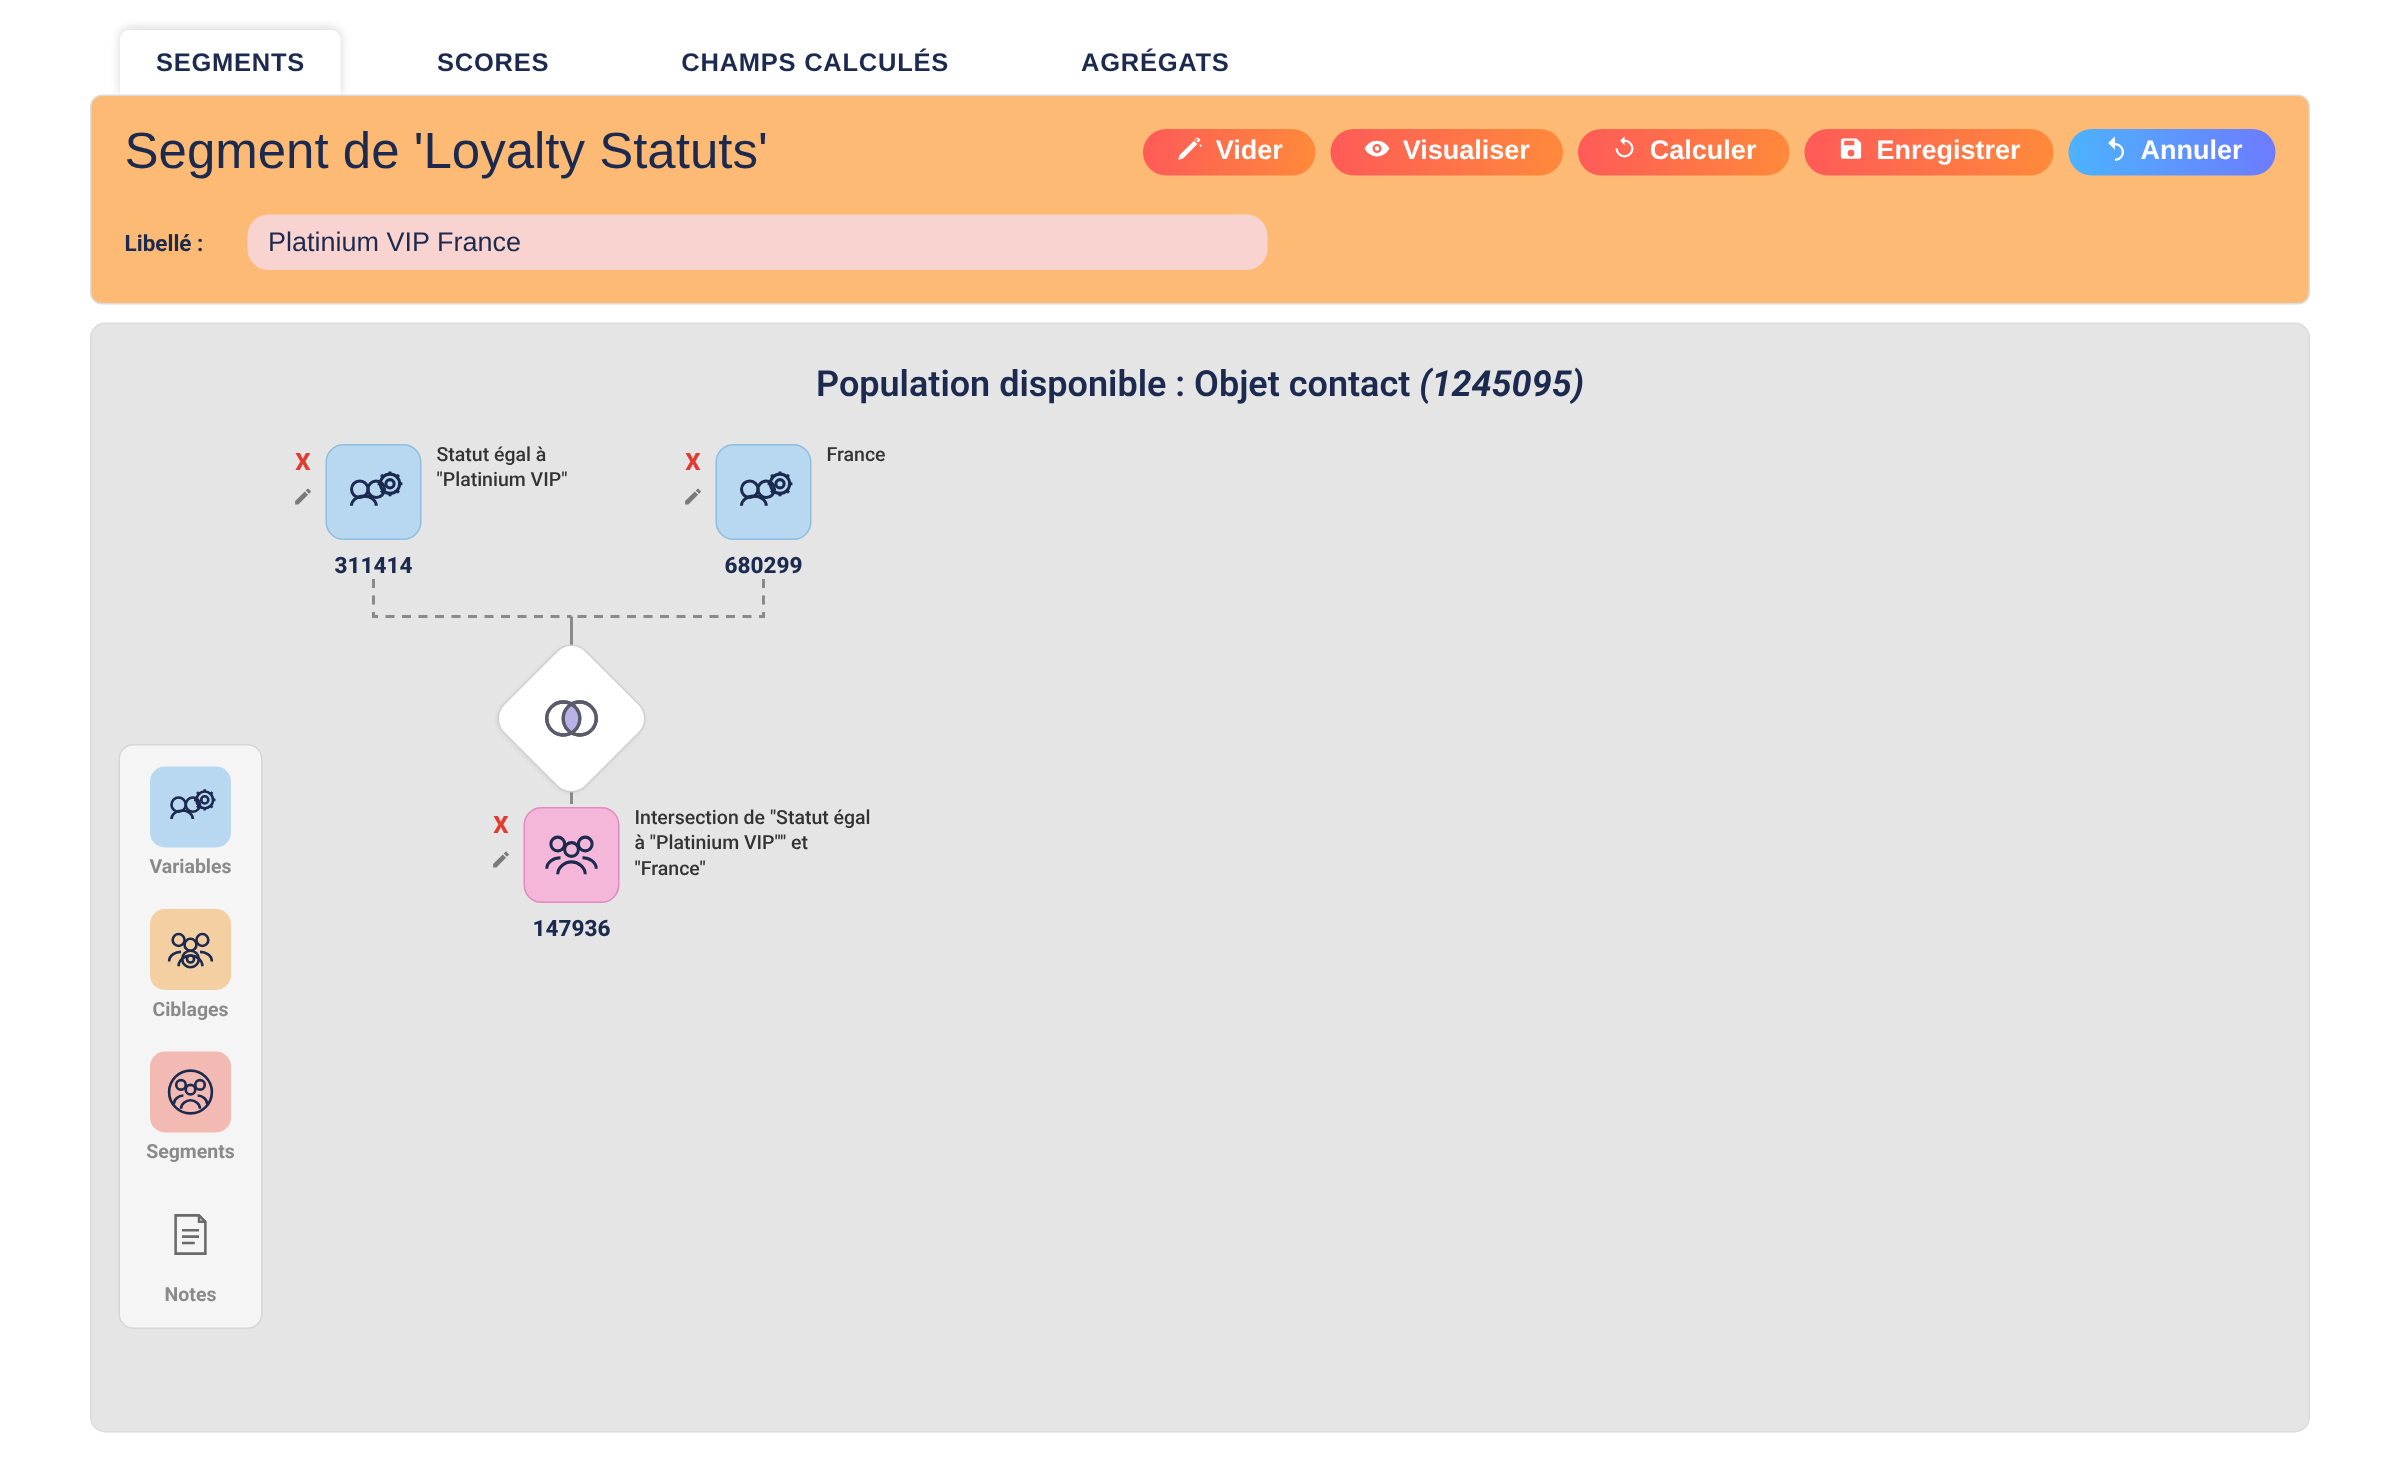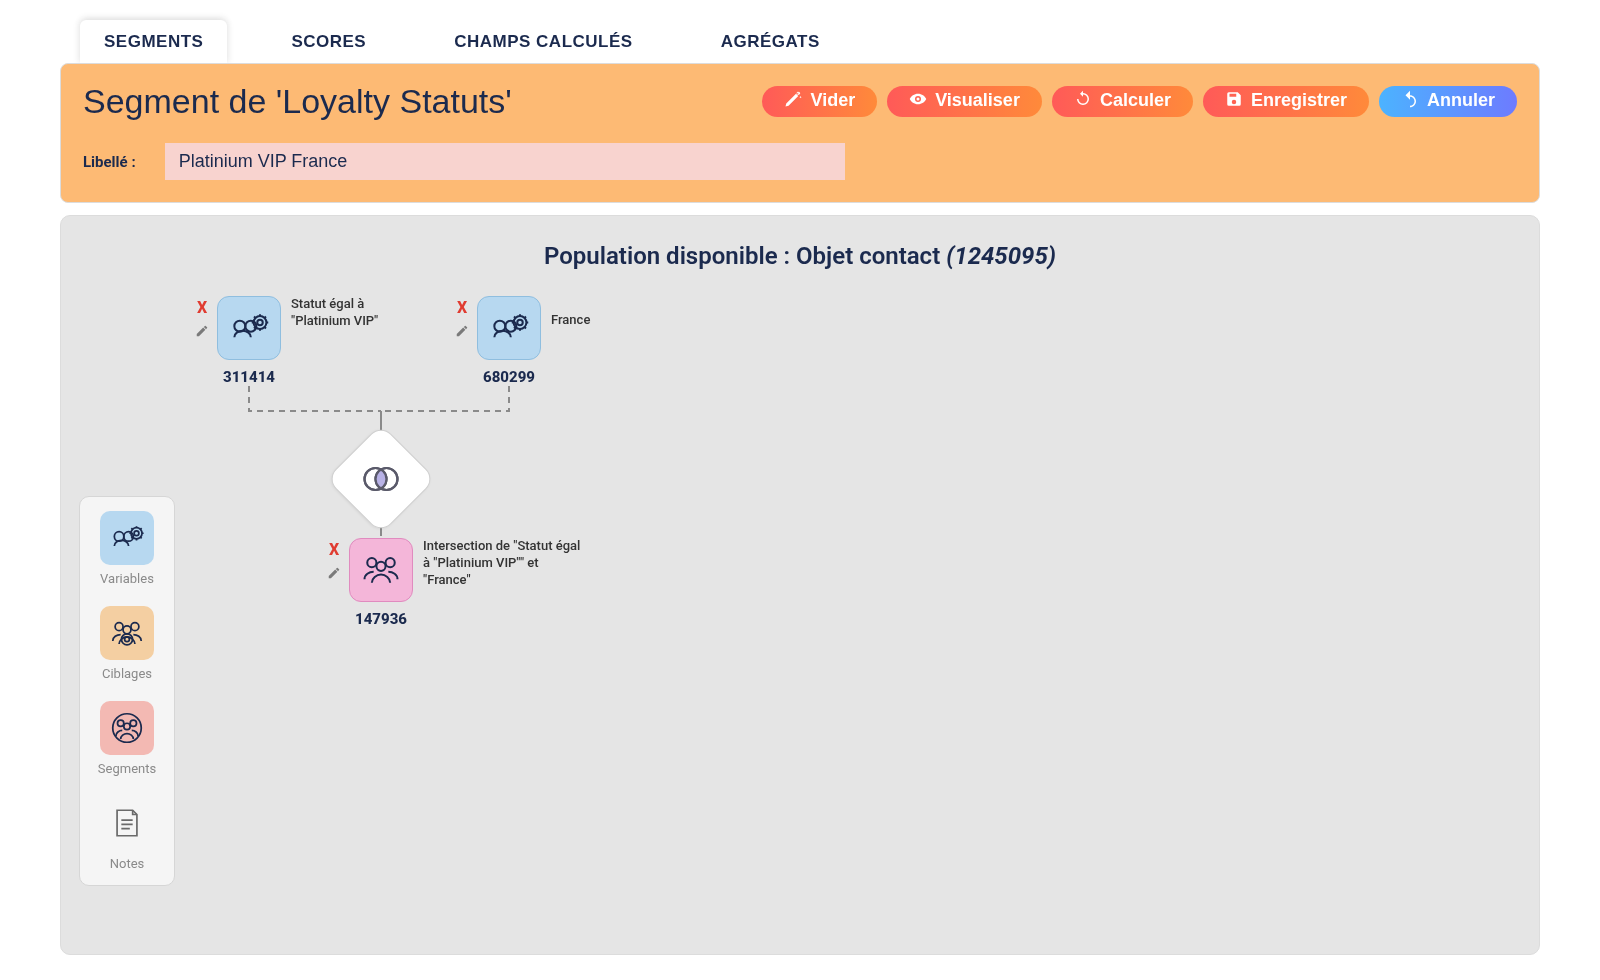--- a/index.html
+++ b/index.html
@@ -89,21 +89,21 @@
     font-size: 15px;
     color: #1b2a4e;
   }
   .libelle-input {
     background: #f8d3cf;
     border: none;
     padding: 8px 14px;
     font-size: 18px;
     color: #1b2a4e;
     width: 680px;
-    border-radius: 0;
+    border-radius: 14px;
     outline: none;
   }
   
   .canvas {
     background: #e5e5e5;
     border: 1px solid #dcdcdc;
     border-radius: 10px;
     margin-top: 12px;
     position: relative;
     height: 740px;
@@ -150,21 +150,21 @@
     align-items: center;
     justify-content: center;
   }
   .p-blue { background: #b7d8f0; }
   .p-orange { background: #f4cfa2; }
   .p-pink { background: #f3b9b3; }
   .p-none { background: transparent; }
   .palette-item .p-label {
     font-size: 13px;
     color: #8a8a8a;
-    font-weight: 400;
+    font-weight: 700;
   }
   
   .node {
     position: absolute;
     display: flex;
     flex-direction: column;
     align-items: center;
   }
   .node-box {
     width: 64px;
@@ -391,21 +391,21 @@
       <svg width="44" height="44" viewBox="0 0 48 48" fill="none" stroke="#1b2a4e" stroke-width="2.2">
         <circle cx="14" cy="22" r="6"></circle>
           <circle cx="26" cy="22" r="6"></circle>
           <path d="M8 34c0-4 4-7 9-7s9 3 9 7"></path>
         <circle cx="36" cy="18" r="7"></circle>
           <circle cx="36" cy="18" r="3"></circle>
           <path d="M36 11v-2M36 27v-2M29 18h-2M45 18h-2M31 13l-1.5-1.5M41 23l1.5 1.5M41 13l1.5-1.5M31 23l-1.5 1.5"></path>
       </svg>
     </div>
     <div class="node-count">680299</div>
-    <div class="node-desc" style="left:74px; top:16px; width:100px;">France</div>
+    <div class="node-desc" style="left:74px; top:0; width:100px;">France</div>
   </div>
 
   <div class="intersection" style="left:281px; top:224px;">
     <div class="intersection-inner">
       <svg width="44" height="44" viewBox="0 0 48 48" fill="none" stroke="#5a5a6a" stroke-width="2.4">
         <circle cx="18" cy="24" r="12"></circle>
         <circle cx="30" cy="24" r="12"></circle>
         <path d="M24 14a12 12 0 010 20 12 12 0 010-20z" fill="#b8b2e6" stroke="none"></path>
         <circle cx="18" cy="24" r="12"></circle>
         <circle cx="30" cy="24" r="12"></circle>

